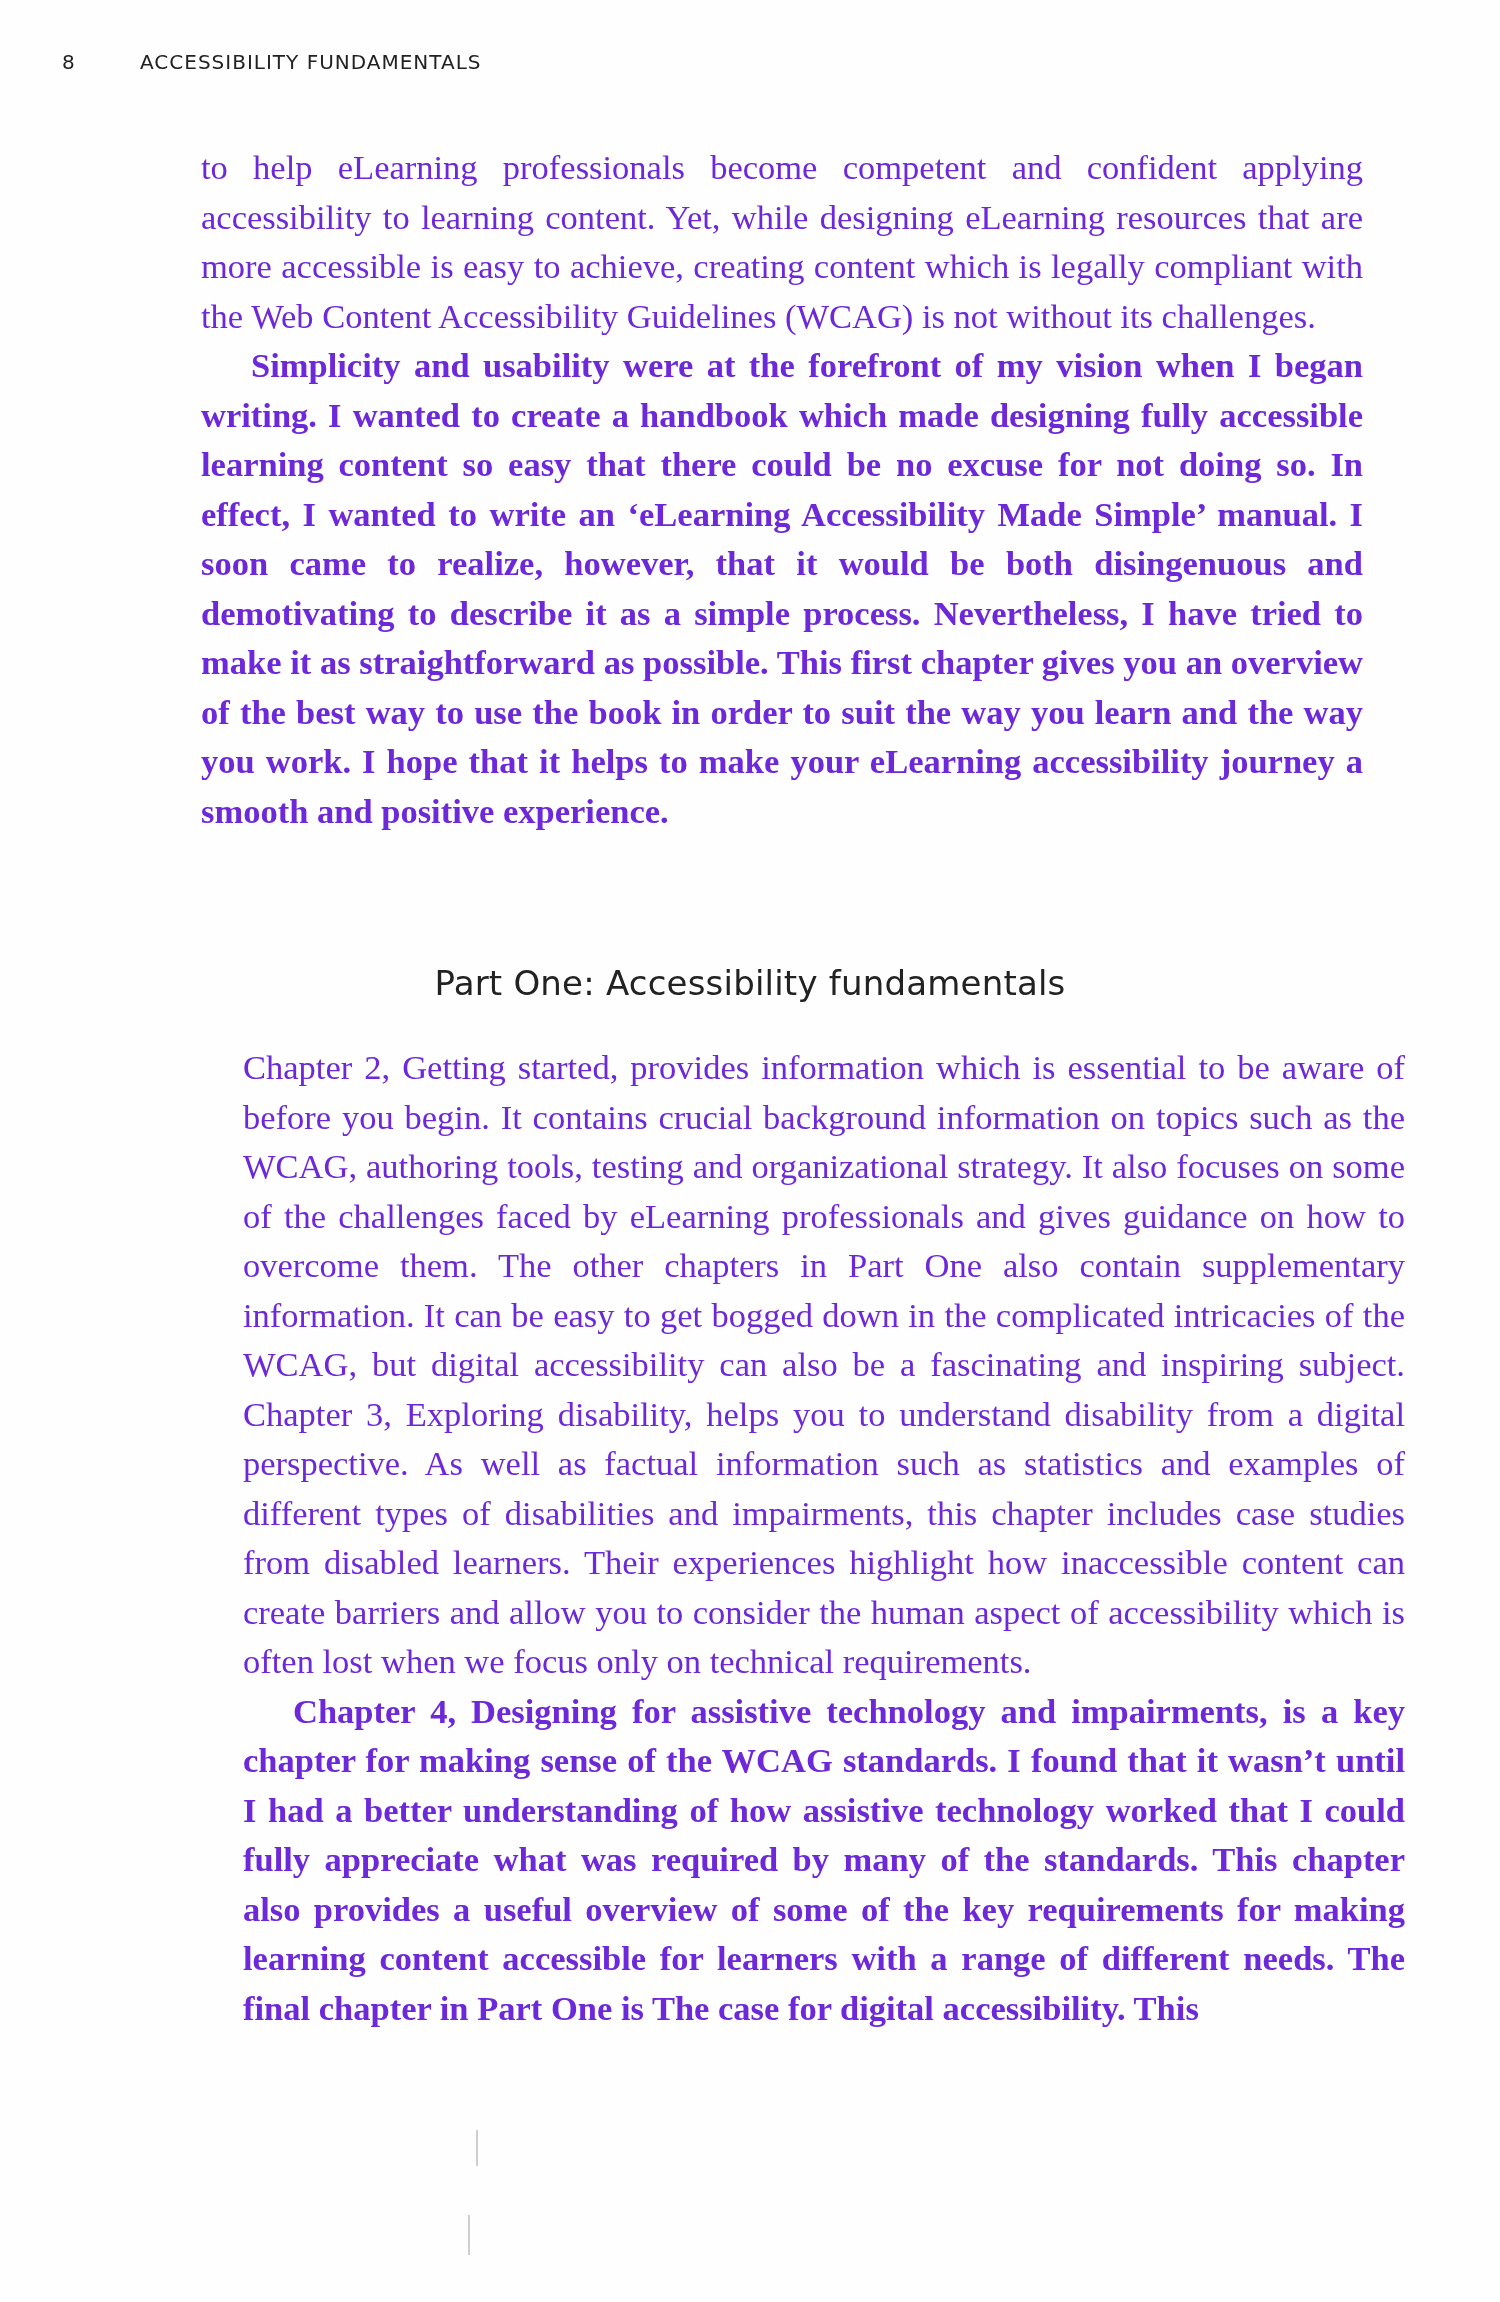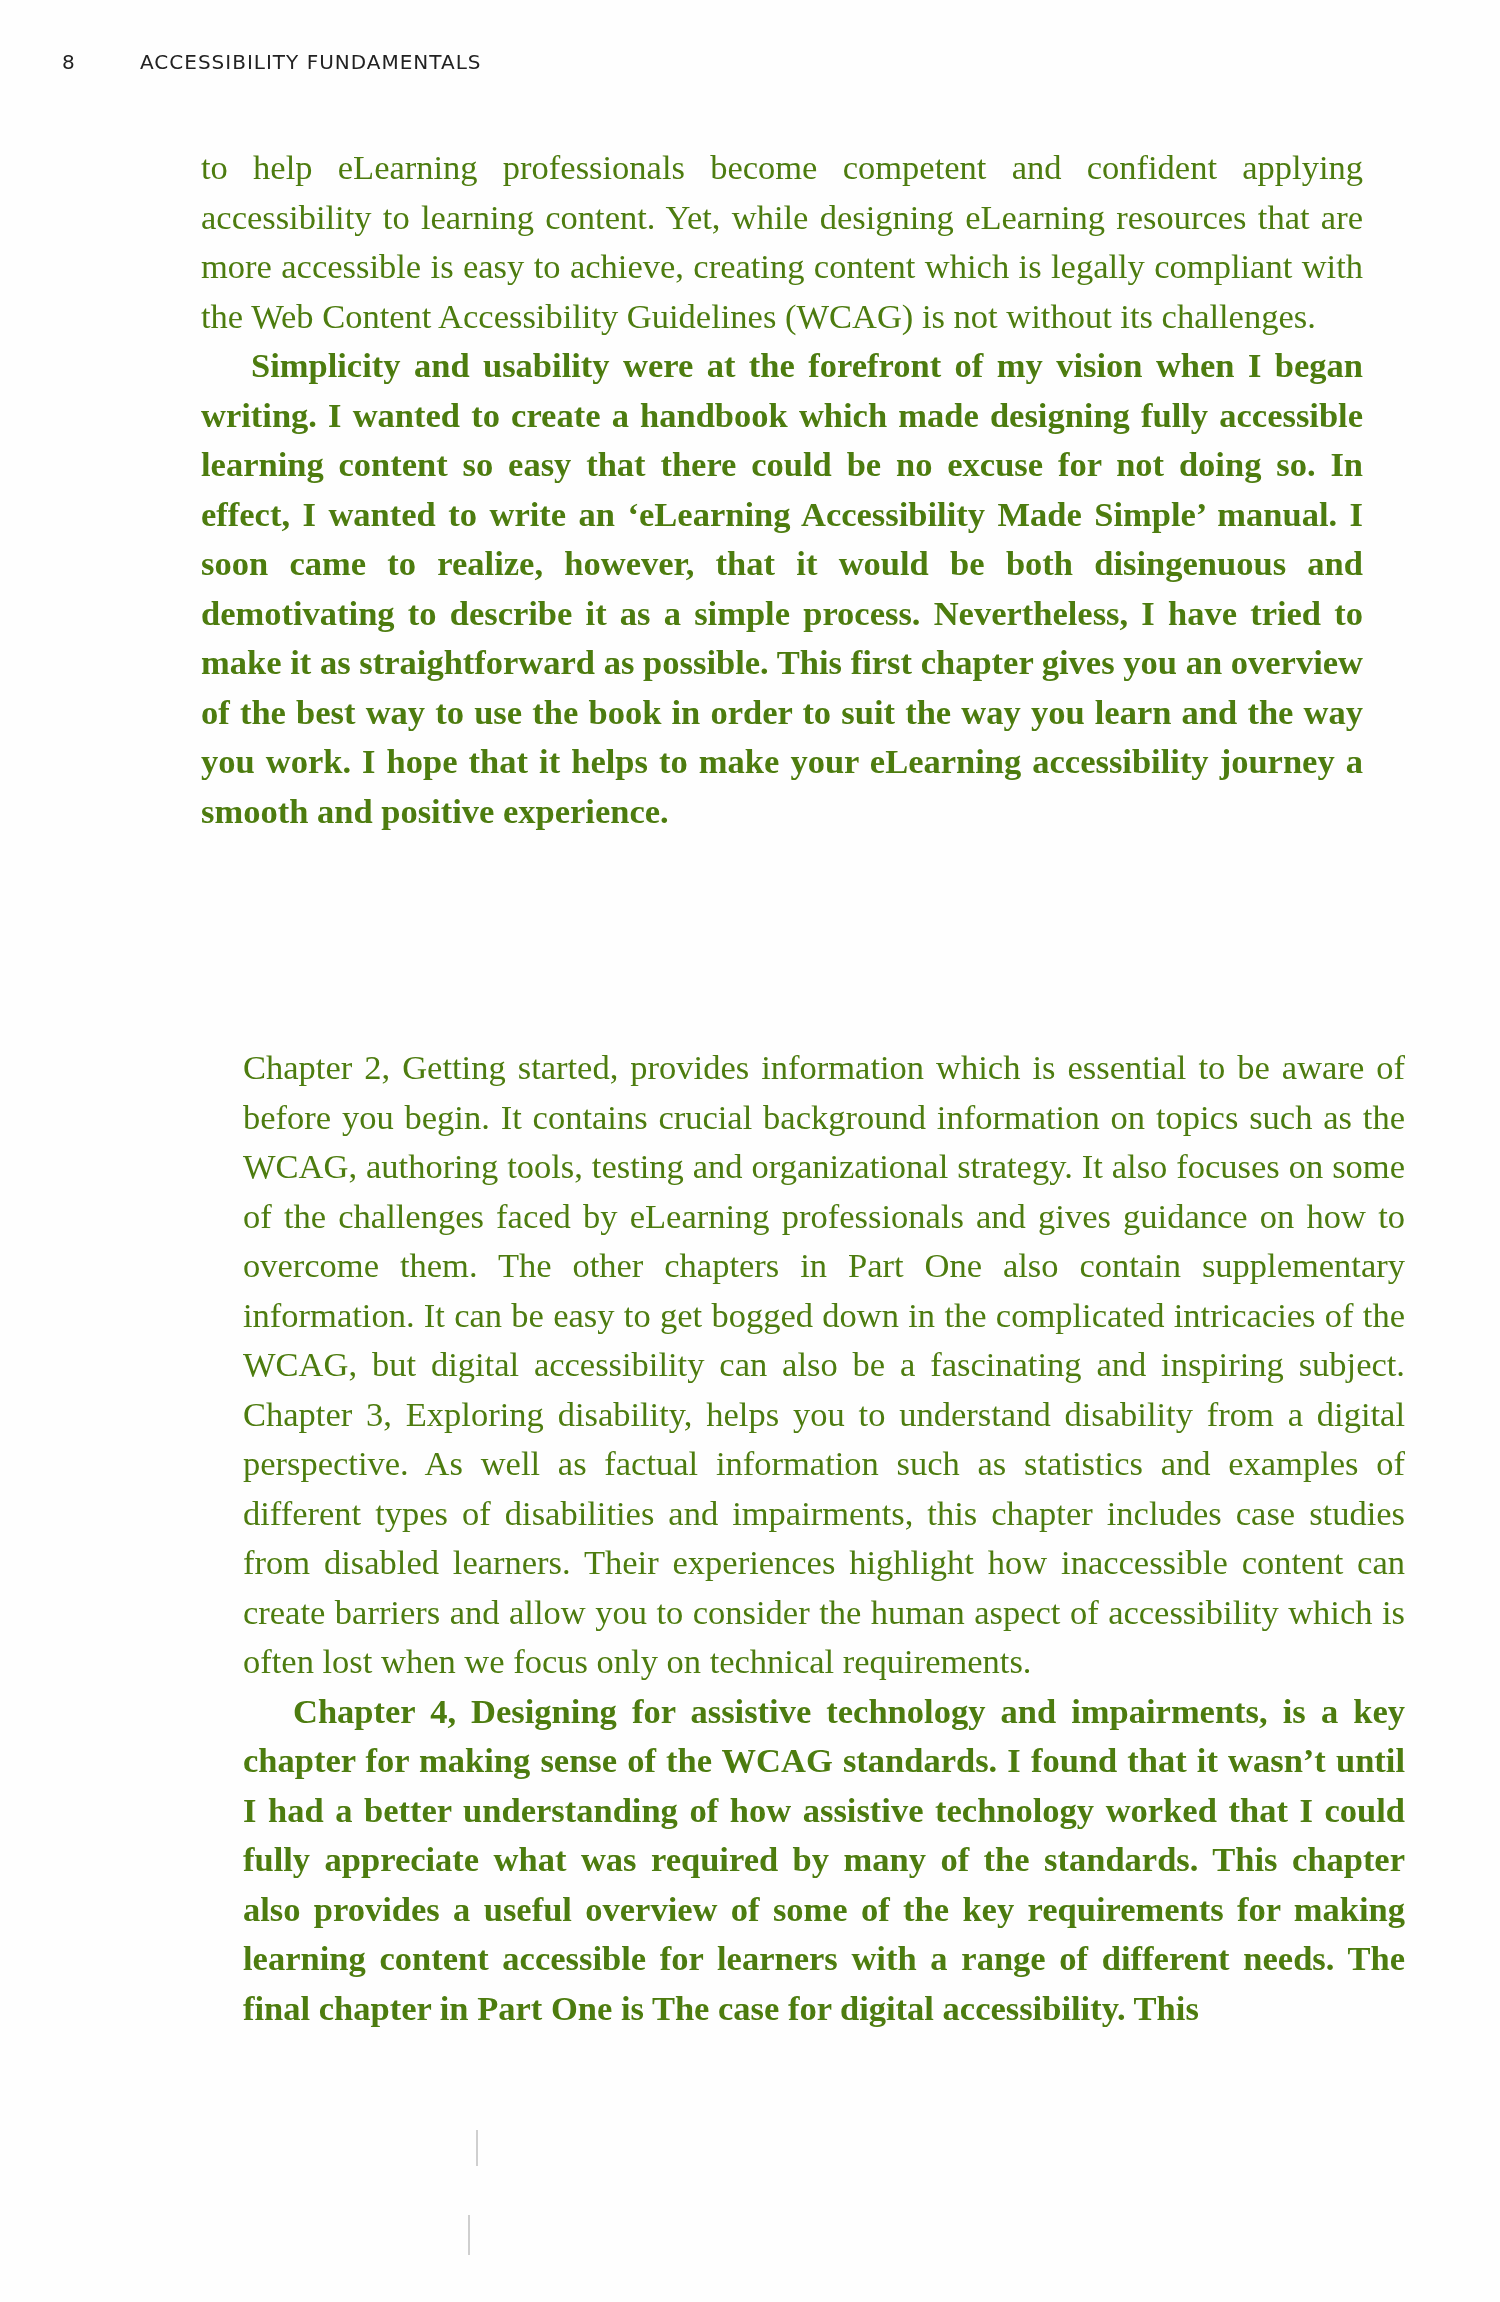--- a/index.html
+++ b/index.html
@@ -36,21 +36,21 @@
     width: 78px;
     display: inline-block;
   }
   .body-text {
     position: absolute;
     left: 201px;
     width: 1162px;
     font-family: "Liberation Serif", "DejaVu Serif", serif;
     font-size: 34.5px;
     line-height: 49.5px;
-    color: #4d7c0f;
+    color: #6d28d9;
     text-align: justify;
   }
   .body-text p {
     margin: 0;
     hyphens: manual;
   }
   .body-text p.indent {
     text-indent: 50px;
     font-weight: bold;
   }
@@ -81,20 +81,21 @@
   <div class="running-head">
     <span class="folio">8</span>
     <span>ACCESSIBILITY FUNDAMENTALS</span>
   </div>
 
   <div class="body-text" id="block-top">
     <p>to help eLearning professionals become competent and confident applying accessibility to learning content. Yet, while designing eLearning resources that are more accessible is easy to achieve, creating content which is legally compliant with the Web Content Accessibility Guidelines (WCAG) is not without its challenges.</p>
     <p class="indent">Simplicity and usability were at the forefront of my vision when I began writing. I wanted to create a handbook which made designing fully acces­sible learning content so easy that there could be no excuse for not doing so. In effect, I wanted to write an ‘eLearning Accessibility Made Simple’ man­ual. I soon came to realize, however, that it would be both disingenuous and demotivating to describe it as a simple process. Nevertheless, I have tried to make it as straightforward as possible. This first chapter gives you an over­view of the best way to use the book in order to suit the way you learn and the way you work. I hope that it helps to make your eLearning accessibility journey a smooth and positive experience.</p>
   </div>
 
+  <h2 class="section-heading" style="margin:0;font-weight:normal;">Part One: Accessibility fundamentals</h2>
 
   <div class="body-text" id="block-bottom">
     <p>Chapter 2, Getting started, provides information which is essential to be aware of before you begin. It contains crucial background information on topics such as the WCAG, authoring tools, testing and organizational strategy. It also focuses on some of the challenges faced by eLearning profes­sionals and gives guidance on how to overcome them. The other chapters in Part One also contain supplementary information. It can be easy to get bogged down in the complicated intricacies of the WCAG, but digital acces­sibility can also be a fascinating and inspiring subject. Chapter 3, Exploring disability, helps you to understand disability from a digital perspective. As well as factual information such as statistics and examples of different types of disabilities and impairments, this chapter includes case studies from disa­bled learners. Their experiences highlight how inaccessible content can cre­ate barriers and allow you to consider the human aspect of accessibility which is often lost when we focus only on technical requirements.</p>
     <p class="indent">Chapter 4, Designing for assistive technology and impairments, is a key chapter for making sense of the WCAG standards. I found that it wasn’t until I had a better understanding of how assistive technology worked that I could fully appreciate what was required by many of the standards. This chapter also provides a useful overview of some of the key requirements for making learning content accessible for learners with a range of different needs. The final chapter in Part One is The case for digital accessibility. This</p>
   </div>
 
   <div class="scan-mark" style="left:476px; top:2130px; height:36px;"></div>
   <div class="scan-mark" style="left:468px; top:2215px; height:40px;"></div>
 
 </div>

